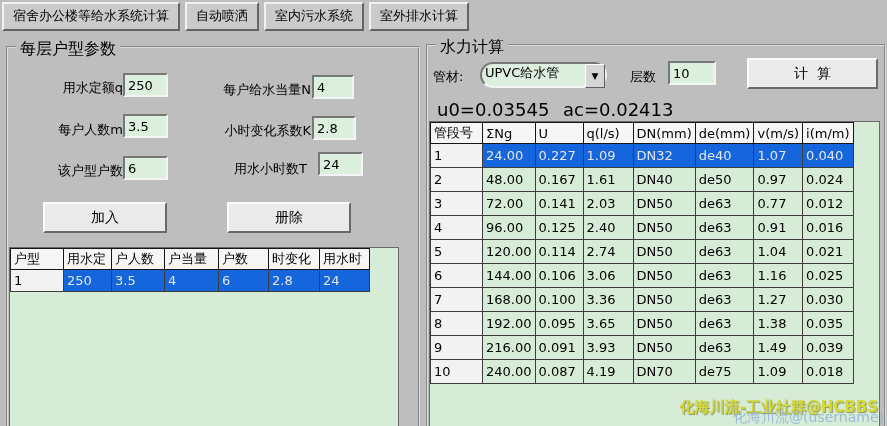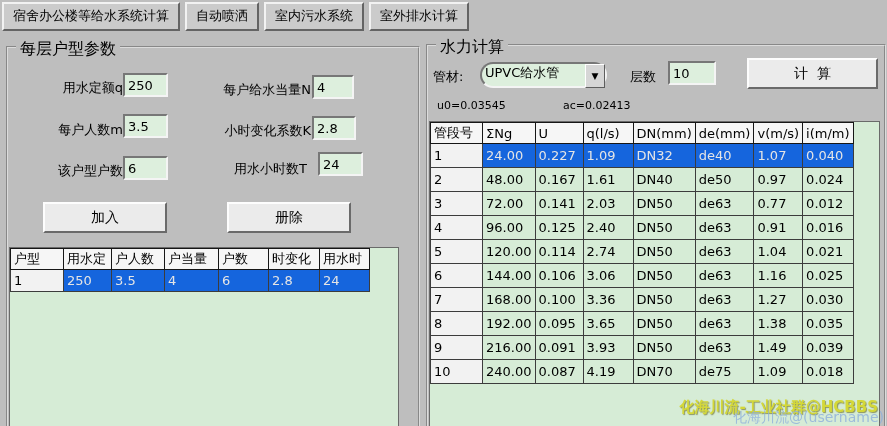--- a/index.html
+++ b/index.html
@@ -49,21 +49,21 @@
     border-top:2px solid #777;border-left:2px solid #777;
     border-bottom:2px solid #f4f4f4;border-right:2px solid #f4f4f4;border-radius:13px;
   }
   .dropdown .dd-text{flex:1;font-size:13px;padding:0 3px;white-space:nowrap;overflow:hidden;}
   .dropdown .dd-arrow{
     width:18px;height:100%;display:flex;align-items:center;justify-content:center;
     background:#d6d6d6;font-size:9px;color:#000;
     border-top:1px solid #fff;border-left:1px solid #fff;
     border-right:1px solid #5e5e5e;border-bottom:1px solid #5e5e5e;
   }
-  .stat{position:absolute;font-size:11px;white-space:nowrap;}
+  .stat{position:absolute;font-size:18px;white-space:nowrap;}
   
   .grid{position:absolute;background:var(--gridbg,#d6ecd6);border:1px solid #6a6a6a;overflow:hidden;}
   .grid table{border-collapse:collapse;table-layout:fixed;}
   .grid th{
     background:#f6f6f6;border:1px solid #161616;font-weight:normal;
     text-align:left;padding:1px 3px;font-size:13px;white-space:nowrap;overflow:hidden;
   }
   .grid td{
     border:1px solid #3c3c3c;padding:1px 3px;font-size:13px;
     white-space:nowrap;overflow:hidden;

